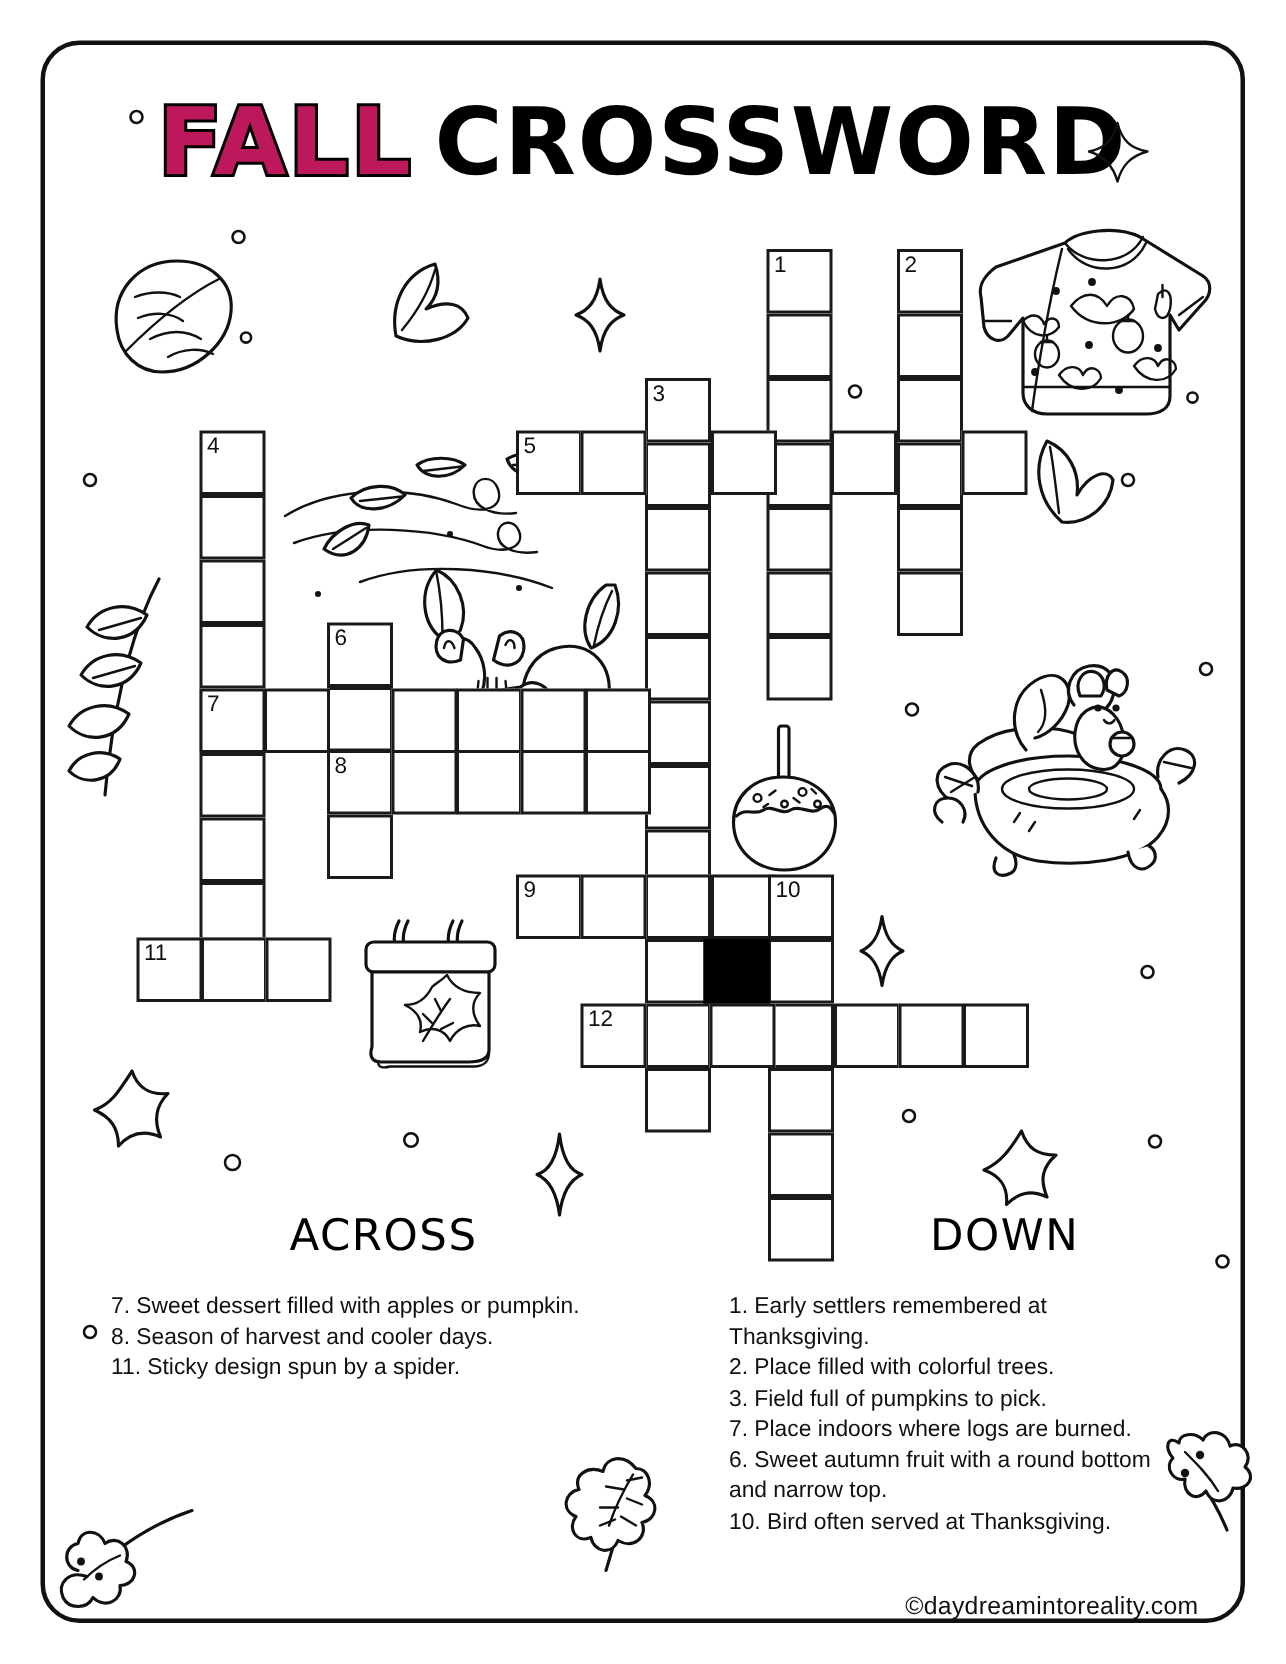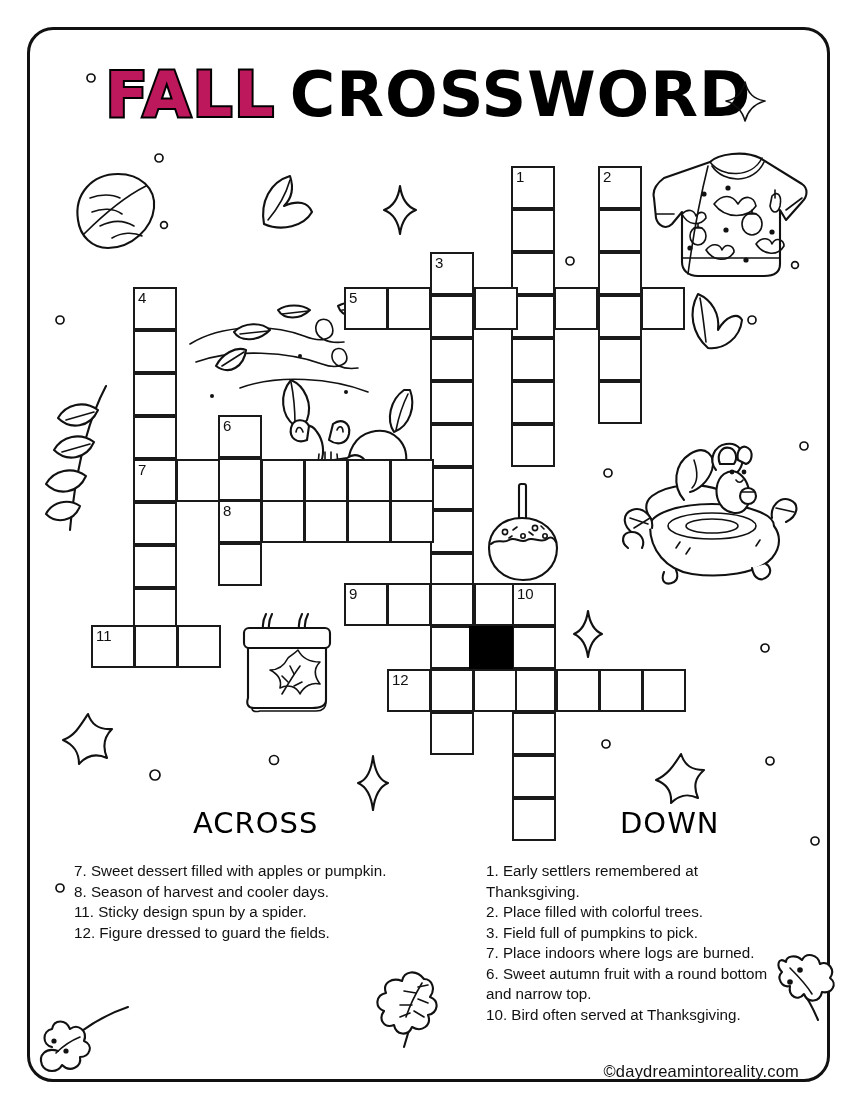--- a/index.html
+++ b/index.html
@@ -416,21 +416,20 @@
       <div class="cell blk" style="left: 469px; top: 626px;"></div>
     </div>
 
   <div class="sect" id="h-across">ACROSS</div>
   <div class="sect" id="h-down">DOWN</div>
 
   <div class="clues" id="clues-across">
       <div class="clue">7. Sweet dessert filled with apples or pumpkin.</div>
       <div class="clue">8. Season of harvest and cooler days.</div>
       <div class="clue">11. Sticky design spun by a spider.</div>
-      <div class="clue">12. Figure dressed to guard the fields.</div>
     </div>
   <div class="clues" id="clues-down">
       <div class="clue">1. Early settlers remembered at Thanksgiving.</div>
       <div class="clue">2. Place filled with colorful trees.</div>
       <div class="clue">3. Field full of pumpkins to pick.</div>
       <div class="clue">7. Place indoors where logs are burned.</div>
       <div class="clue">6. Sweet autumn fruit with a round bottom and narrow top.</div>
       <div class="clue">10. Bird often served at Thanksgiving.</div>
     </div>
 

